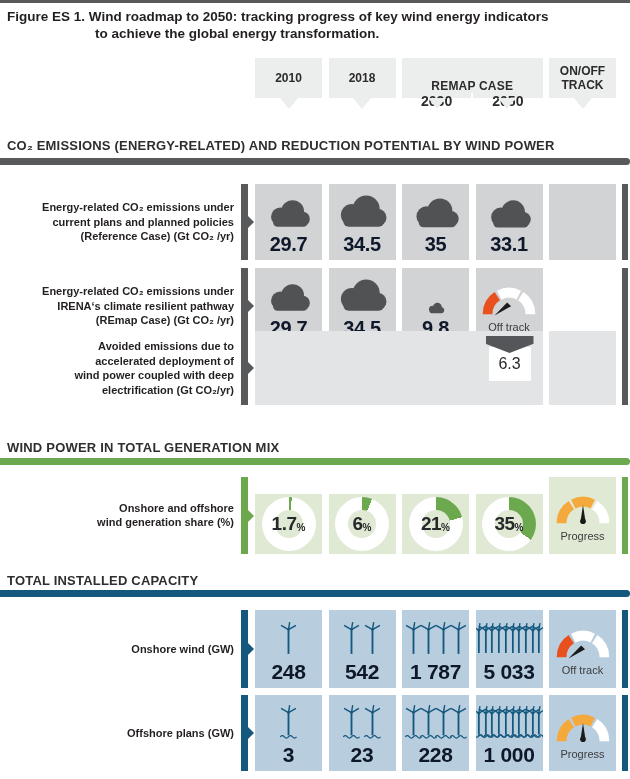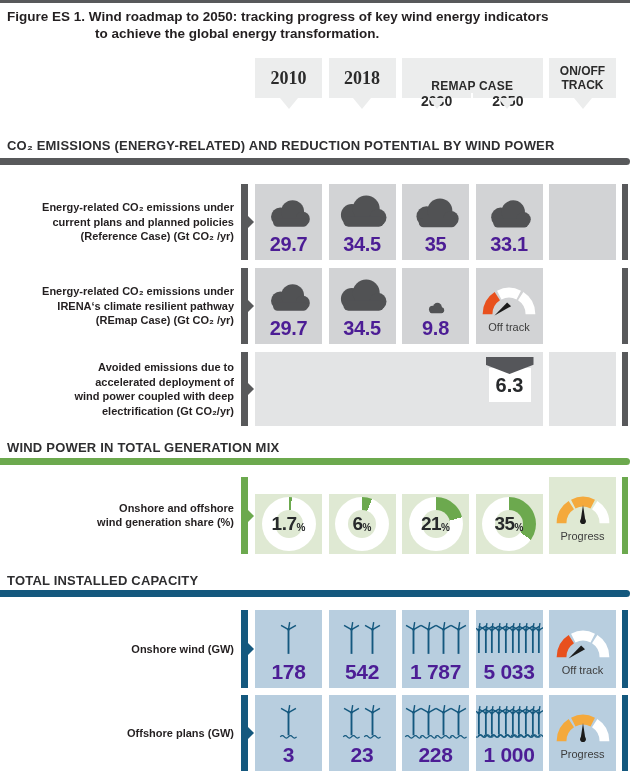--- a/index.html
+++ b/index.html
@@ -7,21 +7,21 @@
         font-family:"Liberation Sans",sans-serif;color:#231f20;overflow:hidden;}
   .toprule{position:absolute;top:0;left:0;width:630px;height:3px;background:#58595b;}
 
   
   .fig-title{position:absolute;top:8px;left:7px;width:600px;font-size:13.5px;font-weight:bold;line-height:17px;}
   .fig-title .t2{padding-left:88px;}
 
   
   .tag{position:absolute;top:58px;height:40px;background:#ECEDED;display:flex;align-items:center;justify-content:center;
        font-weight:bold;color:#2b2b2b;}
-  .tag-year{font-size:18px;font-family:Liberation Serif, serif;}
+  .tag-year{font-size:12px;}
   .tag-remap{flex-direction:column;justify-content:flex-start;padding-top:21px;box-sizing:border-box;}
   .tag-remap .rc{font-size:12px;letter-spacing:.2px;}
   .remap-years{display:flex;width:100%;flex:1;}
   .remap-years div{flex:1;display:flex;align-items:center;justify-content:center;font-size:14px;}
   .remap-years .y50{border-left:2px solid #fff;}
   .tag-track{font-size:12px;text-align:center;white-space:pre-line;line-height:14px;}
   .ptr{position:absolute;top:98px;width:0;height:0;border-left:9px solid transparent;border-right:9px solid transparent;
        border-top:11px solid #ECEDED;}
 
   
@@ -36,33 +36,33 @@
   .row-label{position:absolute;left:0;width:234px;top:50%;transform:translateY(-50%);
              text-align:right;font-size:11px;font-weight:bold;line-height:1.32;white-space:pre-line;}
   .rowbar{position:absolute;left:241px;top:0;bottom:0;width:7px;background:var(--accent);}
   .rowbar::after{content:'';position:absolute;right:-6px;top:50%;margin-top:-7px;
                  border-left:7px solid var(--accent);border-top:7px solid transparent;border-bottom:7px solid transparent;}
   .rowbar-r{position:absolute;left:622px;top:0;bottom:0;width:6px;background:var(--accent);}
   .cells{position:absolute;left:255px;top:0;bottom:0;display:flex;gap:6.5px;}
   .cell{width:67px;background:var(--cellbg);display:flex;flex-direction:column;align-items:center;
         justify-content:flex-end;box-sizing:border-box;overflow:hidden;}
   .cell.merged{width:287.5px;position:relative;}
-  .val{font-size:20px;font-weight:bold;line-height:1;padding:3px 0 6px;letter-spacing:-.3px;color:#4c1d95;}
+  .val{font-size:20px;font-weight:bold;line-height:1;padding:3px 0 6px;letter-spacing:-.3px;color:#0f172a;}
   .val-big{font-size:21px;}
 
   
   .cloudbox{flex:1;display:flex;align-items:flex-end;justify-content:center;width:100%;padding-bottom:1px;}
   .cloud{fill:#515254;display:block;}
 
   
   .marker{position:absolute;right:9px;top:5px;width:48px;}
   .ribbon{position:relative;z-index:2;height:17px;background:#55565a;
           clip-path:polygon(0 0,100% 0,100% 45%,50% 100%,0 45%);}
   .mbox{width:42px;height:34px;margin:-6px auto 12px;background:#fff;display:flex;align-items:center;
-        justify-content:center;font-size:20px;font-weight:bold;color:#27292b;}
+        justify-content:center;font-size:16px;font-weight:normal;color:#27292b;}
 
   
   .dcell{justify-content:center;margin-top:17px;}
   .donut-wrap{position:relative;width:54px;height:54px;}
   .donut{position:absolute;inset:0;border-radius:50%;}
   .donut::after{content:'';position:absolute;inset:13px;border-radius:50%;background:var(--cellbg);}
   .dval{position:absolute;inset:0;display:flex;align-items:center;justify-content:center;z-index:2;}
   .dn{font-size:19px;font-weight:bold;color:#27292b;letter-spacing:-.5px;}
   .du{font-size:10px;font-weight:bold;color:#27292b;transform:translateY(3px);}
 
@@ -247,21 +247,21 @@
               <polygon points="30,12.5 27.2,31 32.8,31"></polygon>
               <circle cx="30" cy="30" r="3"></circle>
             </g>
         </svg>
         <div class="glabel">Off track</div>
       </div>
     </div>
     <div class="rowbar-r"></div>
   </div>
 
-  <div class="row" style="top:352px;height:74px;--accent:#58595b;--cellbg:#e3e4e5;">
+  <div class="row" style="top:331px;height:74px;--accent:#58595b;--cellbg:#e3e4e5;">
     <div class="row-label">Avoided emissions due to
 accelerated deployment of
 wind power coupled with deep
 electrification (Gt CO₂/yr)</div>
     <div class="rowbar"></div>
     <div class="cells">
       <div class="cell merged">
         <div class="marker">
           <div class="ribbon"></div>
           <div class="mbox">6.3</div>
@@ -341,21 +341,21 @@
   <div class="row" style="top:610px;height:78px;--accent:#14587E;--cellbg:#b8cedf;">
     <div class="row-label">Onshore wind (GW)</div>
     <div class="rowbar"></div>
     <div class="cells">
       <div class="cell">
         <div class="tbs n1">
             <svg class="tb" viewBox="0 0 24 46">
               <use href="#turbine"></use>
             </svg>
           </div>
-        <div class="val val-big">178</div>
+        <div class="val val-big">248</div>
       </div>
       <div class="cell">
         <div class="tbs n2">
             <svg class="tb" viewBox="0 0 24 46">
               <use href="#turbine"></use>
             </svg>
             <svg class="tb" viewBox="0 0 24 46">
               <use href="#turbine"></use>
             </svg>
           </div>

